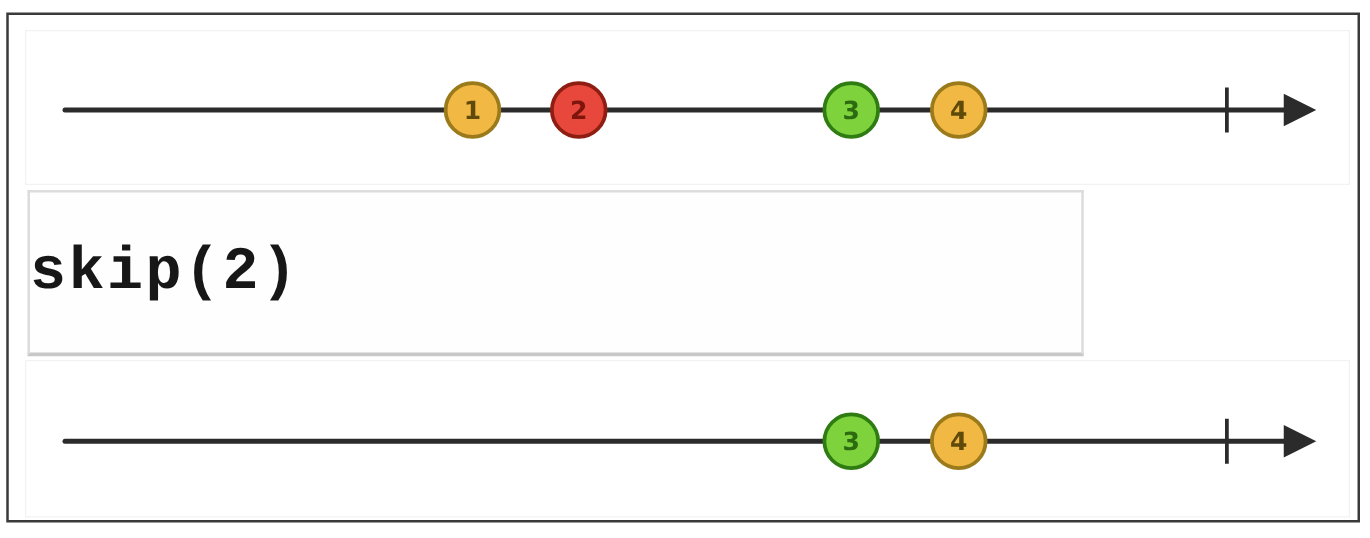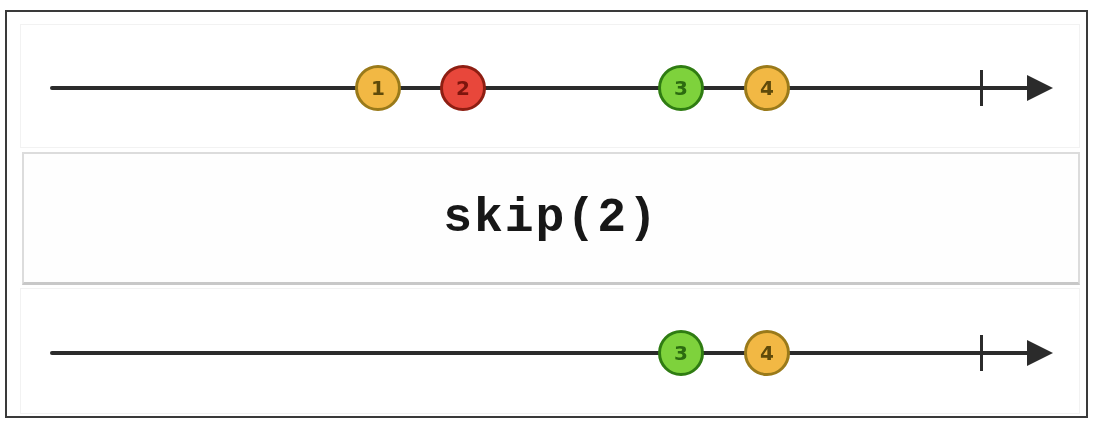--- a/index.html
+++ b/index.html
@@ -85,29 +85,28 @@
     font-family: "DejaVu Sans", "Liberation Sans", sans-serif;
     font-weight: bold;
     font-size: 20px;
     line-height: 1;
     user-select: none;
   }
   .operator-box {
     position: absolute;
     left: 22px;
     top: 152px;
-    width: 1058px;
+    width: 845px;
     height: 133px;
     background: #fefefe;
     border: 2px solid #dcdcdc;
     border-bottom: 3px solid #c8c8c8;
     box-sizing: border-box;
     display: flex;
     align-items: center;
-    justify-content: center;
   }
   .operator-label {
     font-family: "Liberation Mono", "DejaVu Sans Mono", monospace;
     font-weight: 700;
     font-size: 48px;
     letter-spacing: 2px;
     color: #171717;
   }
 </style>
 </head>

